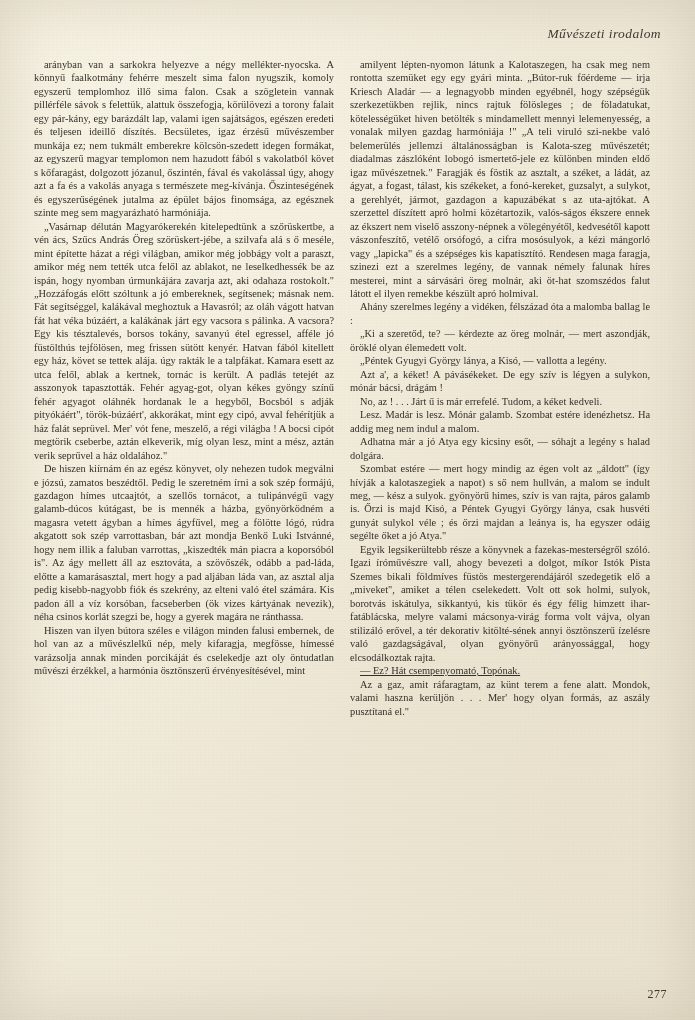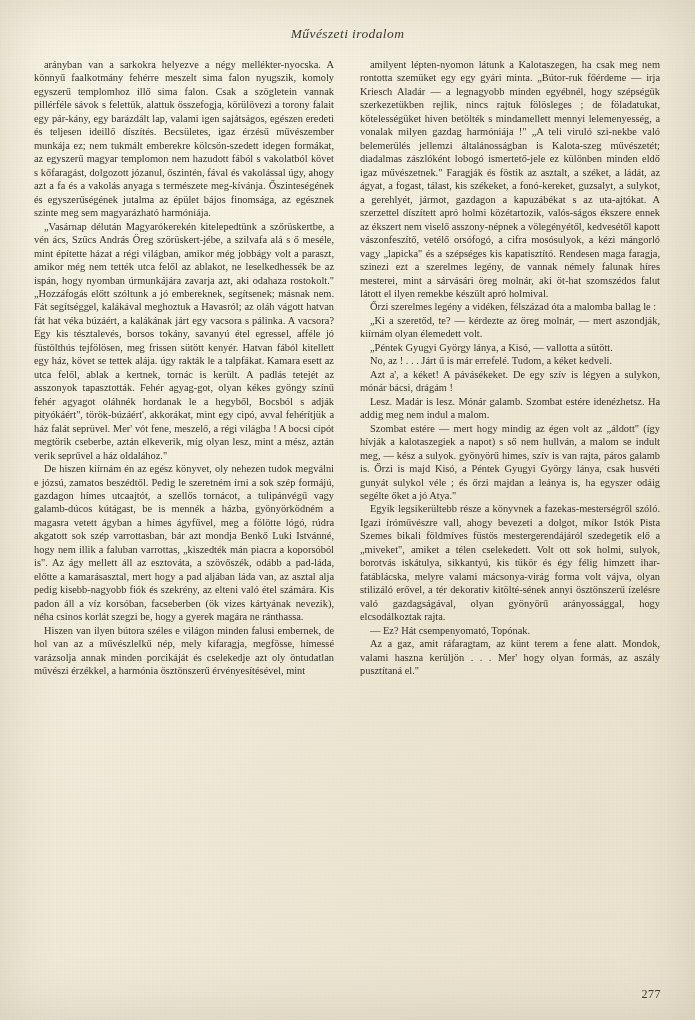--- a/index.html
+++ b/index.html
@@ -19,51 +19,52 @@
     width: 695px;
     height: 1020px;
     box-sizing: border-box;
     padding: 26px 34px 20px 34px;
     background:
       radial-gradient(ellipse at 20% 12%, rgba(255,252,238,0.55), rgba(255,252,238,0) 55%),
       radial-gradient(ellipse at 85% 80%, rgba(226,216,192,0.45), rgba(226,216,192,0) 60%),
       #efe9d8;
   }
   .running-head {
-    text-align: center;
+    text-align: right;
     font-style: italic;
     font-size: 13.5px;
     letter-spacing: 0.4px;
     margin-bottom: 16px;
     color: #3a372f;
   }
   .columns {
     display: flex;
-    gap: 26px;
+    gap: 16px;
     height: 900px;
   }
   .col {
     width: 300px;
     font-size: 10.4px;
     line-height: 1.295;
     text-align: justify;
     text-justify: inter-word;
     hyphens: manual;
     color: #32302a;
   }
   .col p {
     margin: 0;
     text-indent: 10px;
   }
   .col p.dash {
     text-indent: 10px;
+    text-decoration: underline;
   }
   .folio {
     position: absolute;
-    right: 34px;
+    right: 28px;
     bottom: 18px;
     font-size: 12px;
     letter-spacing: 0.5px;
     color: #35332c;
   }
   .grain {
     position: absolute;
     inset: 0;
     pointer-events: none;
     opacity: 0.30;
@@ -89,26 +90,27 @@
 
     <div class="col">
       <p>arányban van a sarkokra helyezve a négy mellékter-nyocska. A könnyű faalkotmány fehérre meszelt sima falon nyugszik, komoly egyszerű templomhoz illő sima falon. Csak a szögletein vannak pillérféle sávok s felettük, alattuk összefogja, körülövezi a torony falait egy pár-kány, egy barázdált lap, valami igen sajátságos, egészen eredeti és teljesen ideillő díszítés. Becsületes, igaz érzésű művészember munkája ez; nem tukmált emberekre kölcsön-szedett idegen formákat, az egyszerű magyar templomon nem hazudott fából s vakolatból követ s kőfaragást, dolgozott józanul, őszintén, fával és vakolással úgy, ahogy azt a fa és a vakolás anyaga s természete meg-kívánja. Őszinteségének és egyszerűségének jutalma az épület bájos finomsága, az egésznek szinte meg sem magyarázható harmóniája.</p>
       <p>„Vasárnap délután Magyarókerekén kitelepedtünk a szőrüskertbe, a vén ács, Szűcs András Öreg szörüskert-jébe, a szilvafa alá s ő meséle, mint építette házat a régi világban, amikor még jobbágy volt a paraszt, amikor még nem tették utca felől az ablakot, ne leselkedhessék be az ispán, hogy nyomban úrmunkájára zavarja azt, aki odahaza rostokolt." „Hozzáfogás előtt szóltunk a jó embereknek, segítsenek; másnak nem. Fát segítséggel, kalákával meghoztuk a Havasról; az oláh vágott hatvan fát hat véka búzáért, a kalákának járt egy vacsora s pálinka. A vacsora? Egy kis tésztalevés, borsos tokány, savanyú étel egressel, afféle jó füstölthús tejfölösen, meg frissen sütött kenyér. Hatvan fából kitellett egy ház, követ se tettek alája. úgy rakták le a talpfákat. Kamara esett az utca felől, ablak a kertnek, tornác is került. A padlás tetejét az asszonyok tapasztották. Fehér agyag-got, olyan kékes gyöngy színű fehér agyagot oláhnék hordanak le a hegyből, Bocsból s adják pityókáért", török-búzáért', akkorákat, mint egy cipó, avval fehérítjük a ház falát seprüvel. Mer' vót fene, meszelő, a régi világba ! A bocsi cipót megtörik cseberbe, aztán elkeverik, míg olyan lesz, mint a mész, aztán verik seprűvel a ház oldalához."</p>
       <p>De hiszen kiírnám én az egész könyvet, oly nehezen tudok megválni e józsú, zamatos beszédtől. Pedig le szeretném írni a sok szép formájú, gazdagon hímes utcaajtót, a szellős tornácot, a tulipánvégű vagy galamb-dúcos kútágast, be is mennék a házba, gyönyörködném a magasra vetett ágyban a hímes ágyfűvel, meg a fölötte lógó, rúdra akgatott sok szép varrottasban, bár azt mondja Benkő Luki Istvánné, hogy nem illik a faluban varrottas, „kiszedték mán piacra a koporsóból is". Az ágy mellett áll az esztováta, a szövőszék, odább a pad-láda, előtte a kamarásasztal, mert hogy a pad aljában láda van, az asztal alja pedig kisebb-nagyobb fiók és szekrény, az elteni való étel számára. Kis padon áll a víz korsóban, facseberben (ök vizes kártyának nevezik), néha csinos korlát szegzi be, hogy a gyerek magára ne ránthassa.</p>
       <p>Hiszen van ilyen bútora széles e világon minden falusi embernek, de hol van az a művészlelkű nép, mely kifaragja, megfösse, hímessé varázsolja annak minden porcikáját és cselekedje azt oly öntudatlan művészi érzékkel, a harmónia ösztönszerű érvényesítésével, mint</p>
     </div>
 
     <div class="col">
       <p>amilyent lépten-nyomon látunk a Kalotaszegen, ha csak meg nem rontotta szemüket egy egy gyári minta. „Bútor-ruk főérdeme — irja Kriesch Aladár — a legnagyobb minden egyébnél, hogy szépségük szerkezetükben rejlik, nincs rajtuk fölösleges ; de föladatukat, kötelességüket hiven betölték s mindamellett mennyi lelemenyesség, a vonalak milyen gazdag harmóniája !" „A teli viruló szi-nekbe való belemerülés jellemzi általánosságban is Kalota-szeg művészetét; diadalmas zászlóként lobogó ismertető-jele ez különben minden eldő igaz művészetnek." Faragják és föstik az asztalt, a széket, a ládát, az ágyat, a fogast, tálast, kis székeket, a fonó-kereket, guzsalyt, a sulykot, a gerehlyét, jármot, gazdagon a kapuzábékat s az uta-ajtókat. A szerzettel díszített apró holmi közétartozik, valós-ságos ékszere ennek az ékszert nem viselő asszony-népnek a völegényétől, kedvesétől kapott vászonfeszítő, vetélő orsófogó, a cifra mosósulyok, a kézi mángorló vagy „lapicka" és a szépséges kis kapatisztító. Rendesen maga faragja, szinezi ezt a szerelmes legény, de vannak némely falunak híres mesterei, mint a sárvásári öreg molnár, aki öt-hat szomszédos falut látott el ilyen remekbe készült apró holmival.</p>
-      <p>Őrzi szerelmes legény a vidéken, félszázad óta a malomba ballag le :</p>
-      <p>„Ki a szeretőd, te? — kérdezte az öreg molnár, — mert aszondják, kiírnám olyan élemedett volt.</p>
-      <p>„Péntek Gyugyi György lánya, a Kisó, — vallotta a sütött.</p>
+      <p>Ahány szerelmes legény a vidéken, félszázad óta a malomba ballag le :</p>
+      <p>„Ki a szeretőd, te? — kérdezte az öreg molnár, — mert aszondják, öröklé olyan élemedett volt.</p>
+      <p>„Péntek Gyugyi György lánya, a Kisó, — vallotta a legény.</p>
+      <p>Azt a', a kéket! A pávásékeket. De egy szív is légyen a sulykon, mónár bácsi, drágám !</p>
       <p>No, az ! . . . Járt ű is már errefelé. Tudom, a kéket kedveli.</p>
-      <p>Azt a', a kéket! A pávásékeket. De egy szív is légyen a sulykon, mónár bácsi, drágám !</p>
       <p>Lesz. Madár is lesz. Mónár galamb. Szombat estére idenézhetsz. Ha addig meg nem indul a malom.</p>
+      <p>Adhatna már a jó Atya egy kicsiny esőt, — sóhajt a legény s halad dolgára.</p>
       <p>Szombat estére — mert hogy mindig az égen volt az „áldott" (így hívják a kalotaszegiek a napot) s ső nem hullván, a malom se indult meg, — kész a sulyok. gyönyörű himes, szív is van rajta, páros galamb is. Őrzi is majd Kisó, a Péntek Gyugyi György lánya, csak husvéti gunyát sulykol véle ; és őrzi majdan a leánya is, ha egyszer odáig segélte őket a jó Atya."</p>
       <p>Egyik legsikerültebb része a könyvnek a fazekas-mesterségről szóló. Igazi íróművészre vall, ahogy bevezeti a dolgot, míkor Istók Pista Szemes bikali földmíves füstös mestergerendájáról szedegetik elő a „miveket", amiket a télen cselekedett. Volt ott sok holmi, sulyok, borotvás iskátulya, sikkantyú, kis tükör és égy félig himzett ihar-fatáblácska, melyre valami mácsonya-virág forma volt vájva, olyan stilizáló erővel, a tér dekorativ kitölté-sének annyi ösztönszerű ízelésre való gazdagságával, olyan gyönyörű arányossággal, hogy elcsodálkoztak rajta.</p>
       <p class="dash">— Ez? Hát csempenyomató, Topónak.</p>
       <p>Az a gaz, amit ráfaragtam, az künt terem a fene alatt. Mondok, valami hasznа kerüljön . . . Mer' hogy olyan formás, az aszály pusztítaná el."</p>
     </div>
 
   </div>
 
   <div class="folio">277</div>
 

